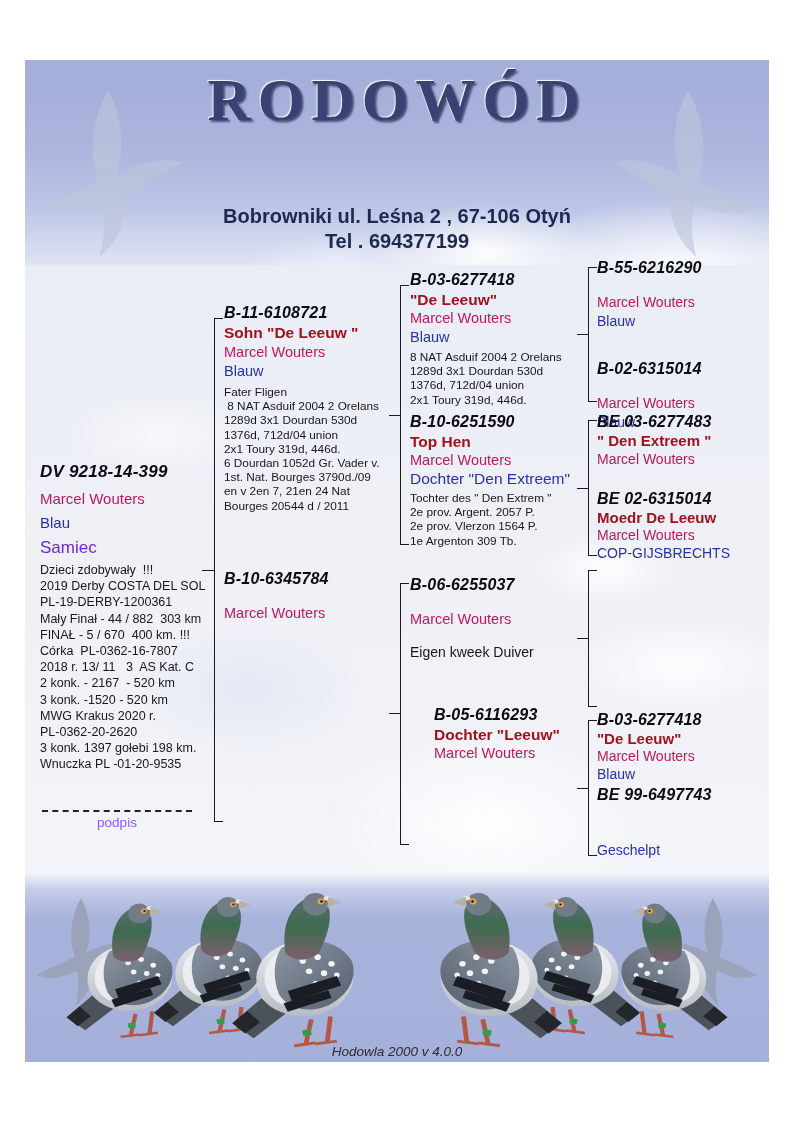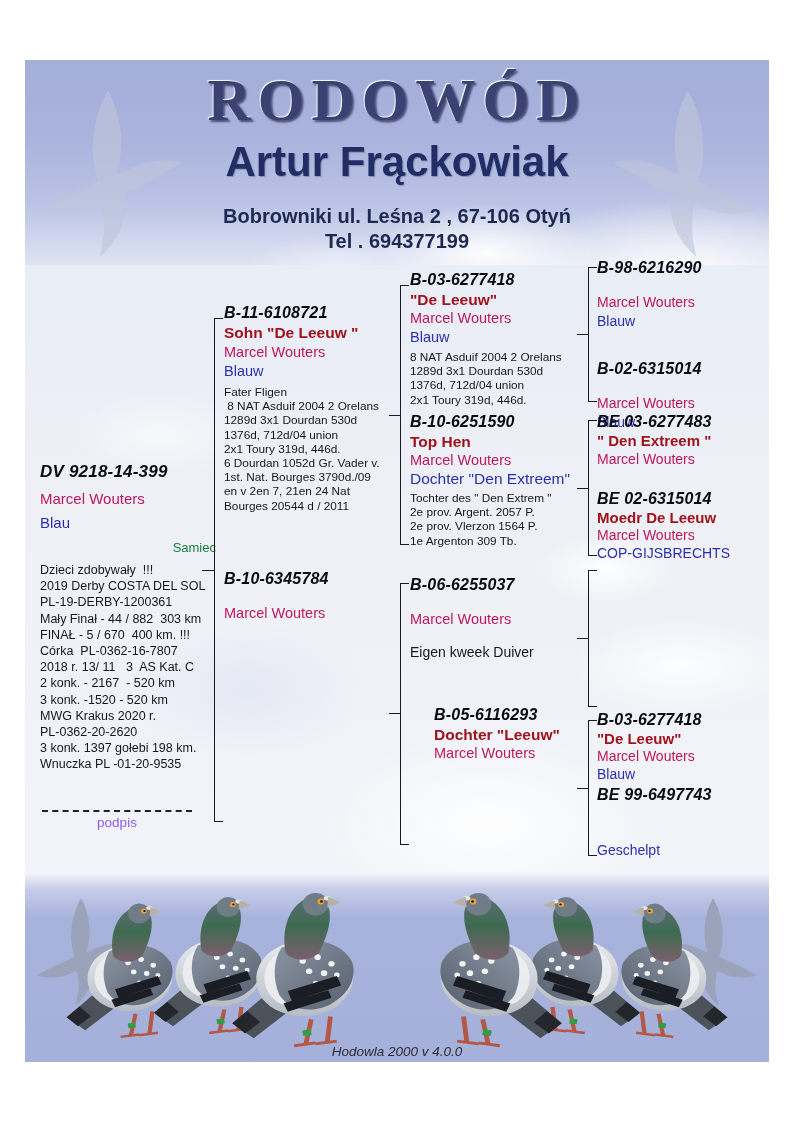--- a/index.html
+++ b/index.html
@@ -34,21 +34,21 @@
   .addr2{position:absolute;left:25px;top:230px;width:744px;text-align:center;
     font-weight:bold;font-size:20px;color:#1d2950;}
   
   .blk{position:absolute;width:176px;}
   .ring{font-style:italic;font-weight:bold;font-size:16px;line-height:20px;color:#0b0b12;letter-spacing:.2px;}
   .ring-lg{font-size:17px;line-height:22px;}
   .rname{font-weight:bold;font-size:15.5px;line-height:19px;color:#a2121c;}
   .fanc{font-size:14.5px;line-height:19px;color:#be185d;}
   .cblue{font-size:14.5px;line-height:18px;color:#2a2fae;}
   .cblue-lg{font-size:15.5px;line-height:19px;}
-  .sex{font-size:13px;line-height:20px;color:#15803d;text-align:right;}
+  .sex{font-size:17px;line-height:20px;color:#6d28d9;}
   .notes{font-size:11.8px;line-height:14.2px;color:#17171c;white-space:pre-wrap;}
   .notes-lg{font-size:12.5px;line-height:16.2px;}
   .sm4{font-size:14px;}
   
   .vl,.hl{position:absolute;background:#1a1a22;}
   .vl{width:1px;} .hl{height:1px;}
   
   .sig-line{position:absolute;left:42px;top:810px;width:150px;border-top:2px dashed #222;height:0;}
   .sig-label{position:absolute;left:42px;top:815px;width:150px;text-align:center;
     font-size:13.5px;color:#8b5cf6;}
@@ -126,21 +126,20 @@
 
   <div class="header-band">
     <svg class="ghost-pigeon" style="left:2px;top:28px" width="168" height="172" viewBox="0 0 108 120">
         <use href="#fly"></use>
       </svg>
     <svg class="ghost-pigeon ghost-r" style="left:576px;top:28px" width="168" height="172" viewBox="0 0 108 120">
         <use href="#fly"></use>
       </svg>
   </div>
   <div class="doc-title">RODOWÓD</div>
-  <div class="owner-name">Artur Frąckowiak</div>
   <div class="addr1">Bobrowniki ul. Leśna 2 , 67-106 Otyń</div>
   <div class="addr2">Tel . 694377199</div>
 
   <div class="main-area"></div>
 
   <div class="blk" style="left:40px;top:461px;">
     <div class="ring ring-lg">DV 9218-14-399</div>
     <div class="fanc" style="font-size:15px;margin-top:6px">Marcel Wouters</div>
     <div class="cblue" style="font-size:15px;margin-top:6px">Blau</div>
     <div class="sex" style="margin-top:6px">Samiec</div>
@@ -208,21 +207,21 @@
     <div class="notes" style="margin-top:16px;font-size:14px">Eigen kweek Duiver</div>
   </div>
 
   <div class="blk" style="left:410px;top:705px;margin-left:24px;">
     <div class="ring">B-05-6116293</div>
     <div class="rname">Dochter "Leeuw"</div>
     <div class="fanc">Marcel Wouters</div>
   </div>
 
   <div class="blk" style="left:597px;top:258px;">
-    <div class="ring">B-98-6216290</div>
+    <div class="ring">B-55-6216290</div>
     <div class="fanc sm4" style="margin-top:15px">Marcel Wouters</div>
     <div class="cblue sm4">Blauw</div>
   </div>
 
   <div class="blk" style="left:597px;top:343px;margin-top:16px;">
     <div class="ring">B-02-6315014</div>
     <div class="fanc sm4" style="margin-top:15px">Marcel Wouters</div>
     <div class="cblue sm4">Blauw</div>
   </div>
 

